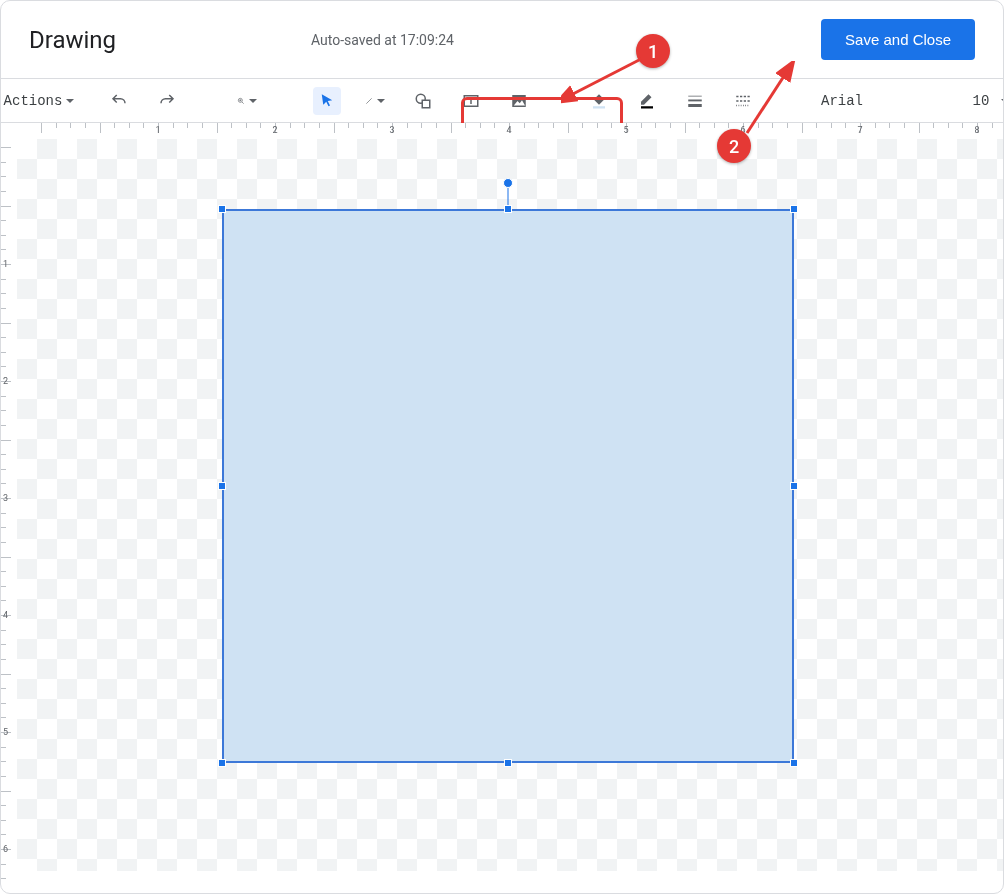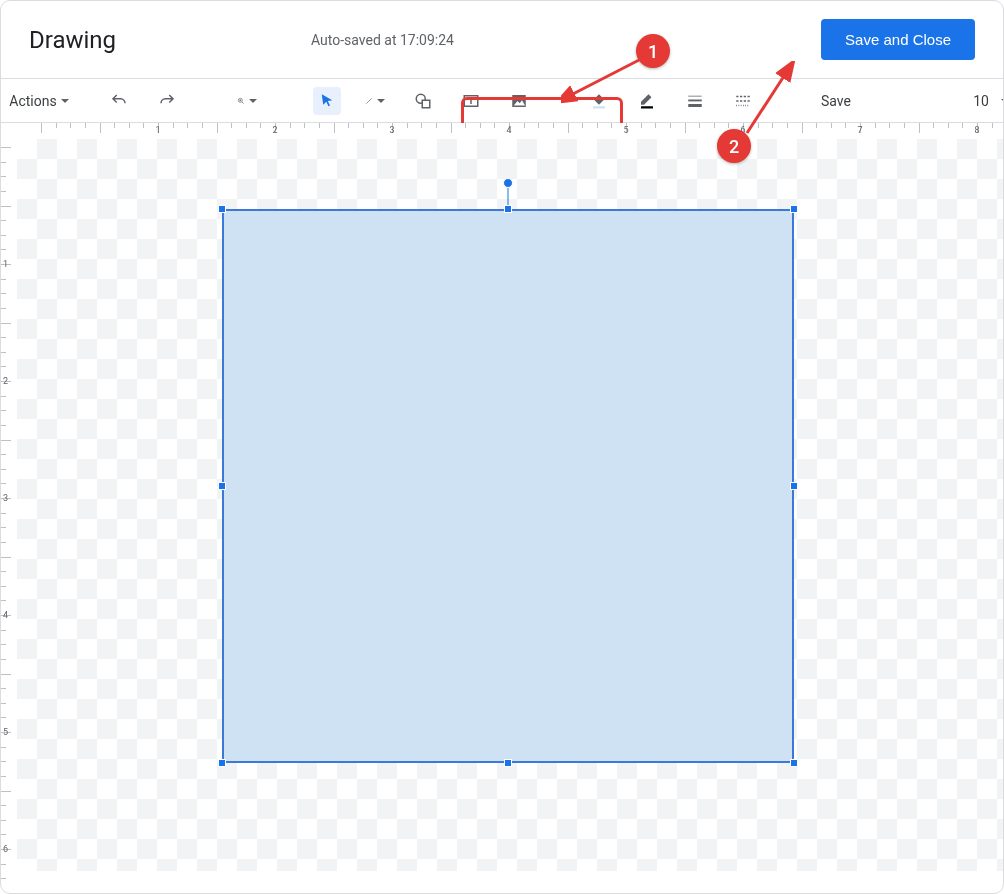--- a/index.html
+++ b/index.html
@@ -45,20 +45,21 @@
     font-weight: 500;
     cursor: pointer;
   }
   .toolbar {
     display: flex;
     align-items: center;
     padding: 4px 24px;
     border-bottom: 1px solid #dadce0;
     gap: 20px;
     height: 44px;
+    font-family: Liberation Mono, monospace;
   }
   .tb-btn {
     display: inline-flex;
     align-items: center;
     justify-content: center;
     min-width: 28px;
     height: 28px;
     border-radius: 4px;
     cursor: pointer;
     padding: 0 4px;
@@ -274,21 +275,21 @@
   </div>
   <div class="tb-btn">
     <svg class="icon-svg" viewBox="0 0 24 24">
         <path stroke="#5f6368" stroke-width="2" d="M3 6h18M3 12h18" stroke-dasharray="3 2"></path>
         <path stroke="#5f6368" stroke-width="2" d="M3 18h18" stroke-dasharray="1 2"></path>
       </svg>
   </div>
 
   <div class="tb-sep"></div>
   <div class="tb-btn tb-text" style="min-width:100px;justify-content:flex-start">
-    <span>Save</span>
+    <span>Arial</span>
   </div>
   <div class="tb-sep"></div>
   <div class="tb-btn tb-text" style="min-width:60px">
     <span>10</span>
     <span class="dd-caret" style="margin-left:12px"></span>
   </div>
   <div class="tb-sep"></div>
   <div class="tb-btn">
     <svg class="icon-svg" viewBox="0 0 24 24">
         <circle cx="6" cy="12" r="2" fill="#5f6368"></circle>

